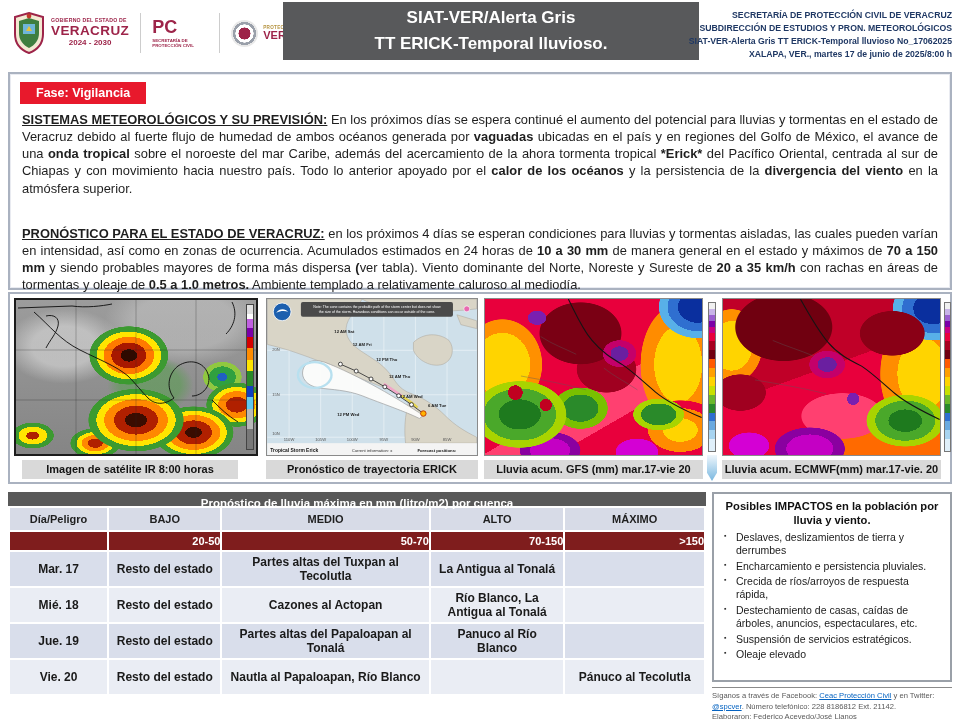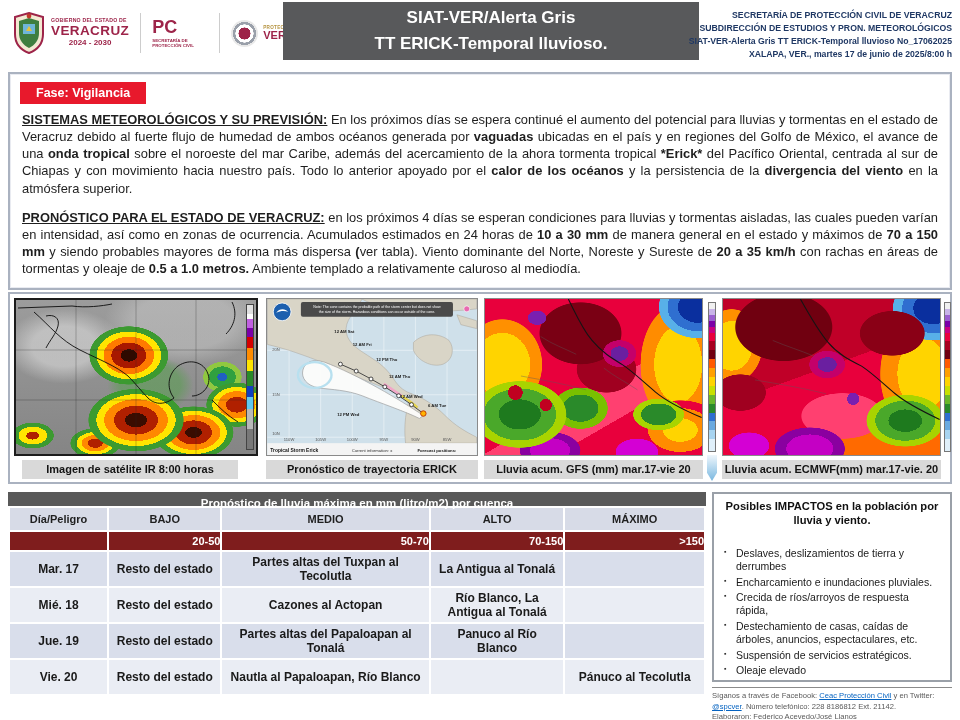--- a/index.html
+++ b/index.html
@@ -27,21 +27,21 @@
     text-align:center;font-weight:700;font-size:17px;line-height:1.55;padding-top:3px}
   .head-right{position:absolute;right:8px;top:9px;text-align:right;color:#1f3864;font-weight:700;
     font-size:8.7px;line-height:1.5}
 
   
   .synopsis{position:absolute;left:8px;top:72px;width:944px;height:218px;background:#fff;
     border:2px solid #aab2c0;box-shadow:inset 0 0 0 1px #e9ebf1}
   .phase-badge{display:inline-block;background:#e8192c;color:#fff;font-weight:700;font-size:12.5px;
     padding:4px 16px;margin:8px 0 7px 10px}
   .para{font-size:12.9px;line-height:1.33;text-align:justify;padding:0 12px;color:#1e1e1e}
-  .para + .para{margin-top:12px}
+  .para + .para{margin-top:28px}
   .para .b{font-weight:700}
   .para .u{text-decoration:underline}
 
   
   .maps{position:absolute;left:8px;top:292px;width:944px;height:192px;background:#fff;border:2px solid #aab2c0}
   .panel{position:absolute;top:4px;height:158px;overflow:hidden}
   .panel svg{display:block;width:100%;height:100%}
   .p1{left:4px;width:244px;border:2px solid #1c1c1c;
     background:
       radial-gradient(ellipse 46px 34px at 47% 36%, #2e0a00 0 18%, #a81800 18% 38%, #ff7a00 38% 55%, #ffe400 55% 70%, #3c9a30 70% 85%, rgba(60,154,48,0) 86%),
@@ -115,21 +115,21 @@
   tr.range-row td{background:#7f1d1d;color:#fff;font-weight:700;font-size:11px;height:18px;text-align:right}
   table.rain tbody td{font-size:12px;font-weight:700;color:#1a1a1a;text-align:center;vertical-align:middle;
     height:34px;padding:2px 5px;line-height:1.2}
   tr.rowA td{background:#d9deeb}
   tr.rowB td{background:#eaedf4}
 
   
   .impacts{position:absolute;left:712px;top:492px;width:240px;height:190px;border:2px solid #9aa0a8;
     background:#fff;padding:5px 8px 4px 8px}
   .imp-title{font-weight:700;font-size:11.2px;text-align:center;line-height:1.25;color:#111}
-  .imp-list{list-style:none;margin-top:20px}
+  .imp-list{list-style:none;margin-top:4px}
   .imp-list li{position:relative;padding-left:14px;font-size:10.5px;line-height:1.22;margin-bottom:3px;color:#1a1a1a}
   .imp-list li::before{content:"▪";position:absolute;left:2px;top:1px;font-size:7px;color:#333}
 
   
   .contact{position:absolute;left:712px;top:687px;width:240px;border-top:1px solid #8a8a8a;
     padding-top:3px;font-size:7.6px;color:#595959;line-height:1.4}
   .contact a{color:#0563c1;text-decoration:underline}
 
   
   .traj-label{font-weight:600}
@@ -362,21 +362,21 @@
           </tr>
         </tbody>
     </table>
   </section>
 
   <aside class="impacts">
     <div class="imp-title">Posibles IMPACTOS en la población por</div>
     <div class="imp-title">lluvia y viento.</div>
     <ul class="imp-list">
         <li>Deslaves, deslizamientos de tierra y derrumbes</li>
-        <li>Encharcamiento e inundaciones pluviales.</li>
+        <li>Encharcamiento e persistencia pluviales.</li>
         <li>Crecida de ríos/arroyos de respuesta rápida,</li>
         <li>Destechamiento de casas, caídas de árboles, anuncios, espectaculares, etc.</li>
         <li>Suspensión de servicios estratégicos.</li>
         <li>Oleaje elevado</li>
       </ul>
   </aside>
 
   <footer class="contact">
     <div><span>Síganos a través de Facebook: </span><a href="#">Ceac Protección Civil</a><span> y en Twitter: </span><a href="#">@spcver</a><span>. Número telefónico: 228 8186812 Ext. 21142.</span></div>
     <div>Elaboraron: Federico Acevedo/José Llanos</div>

